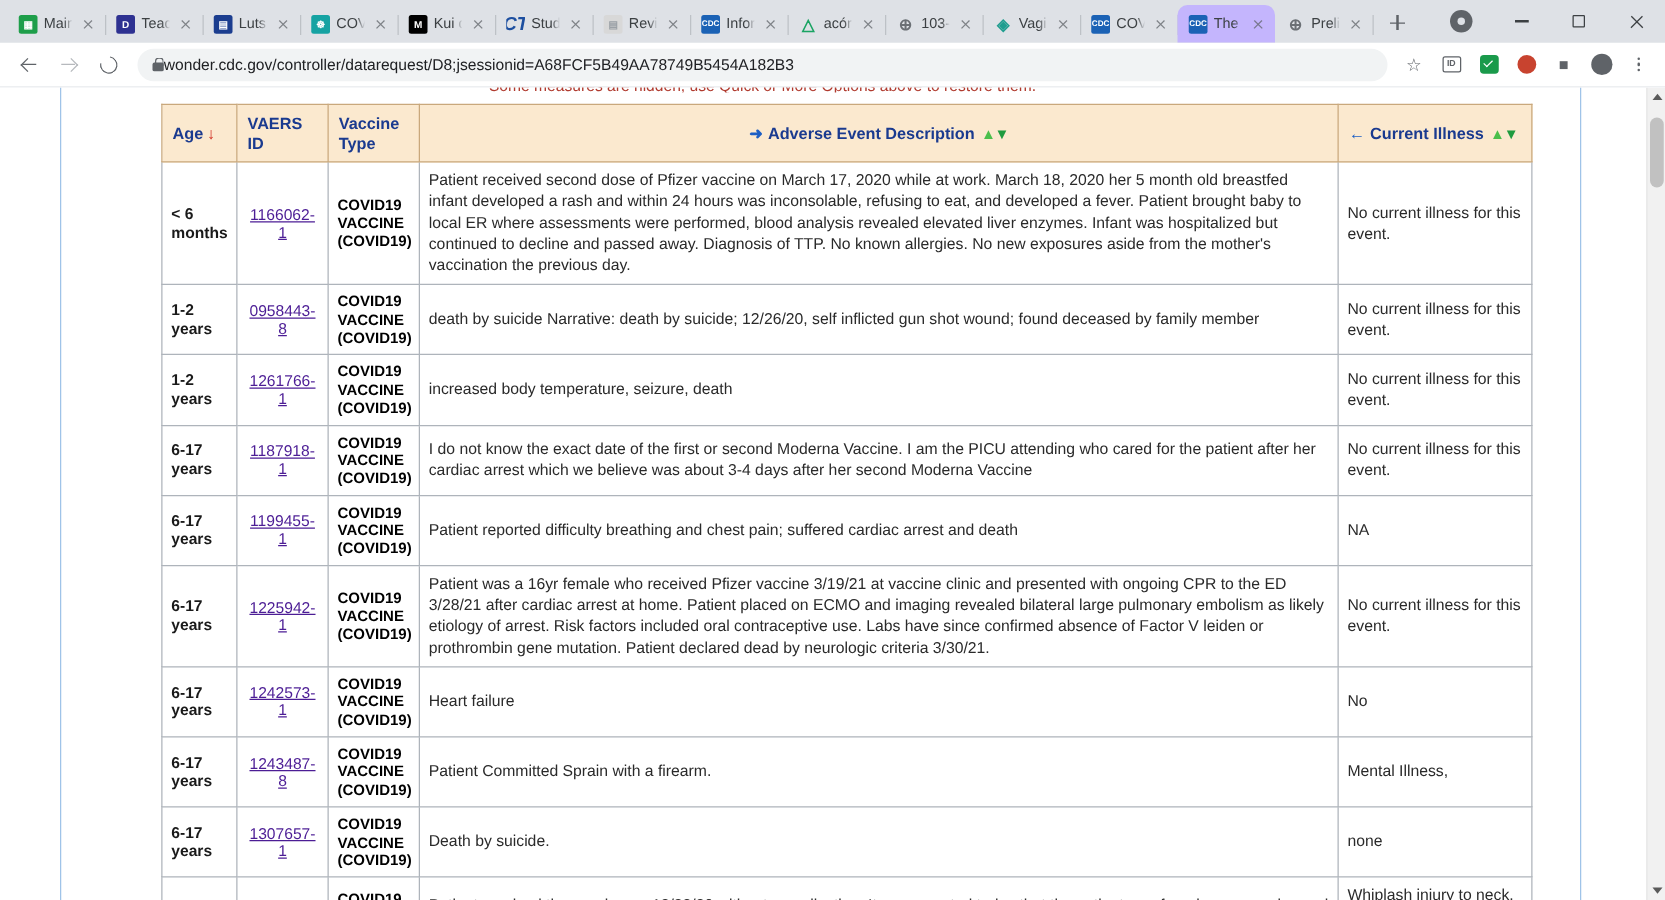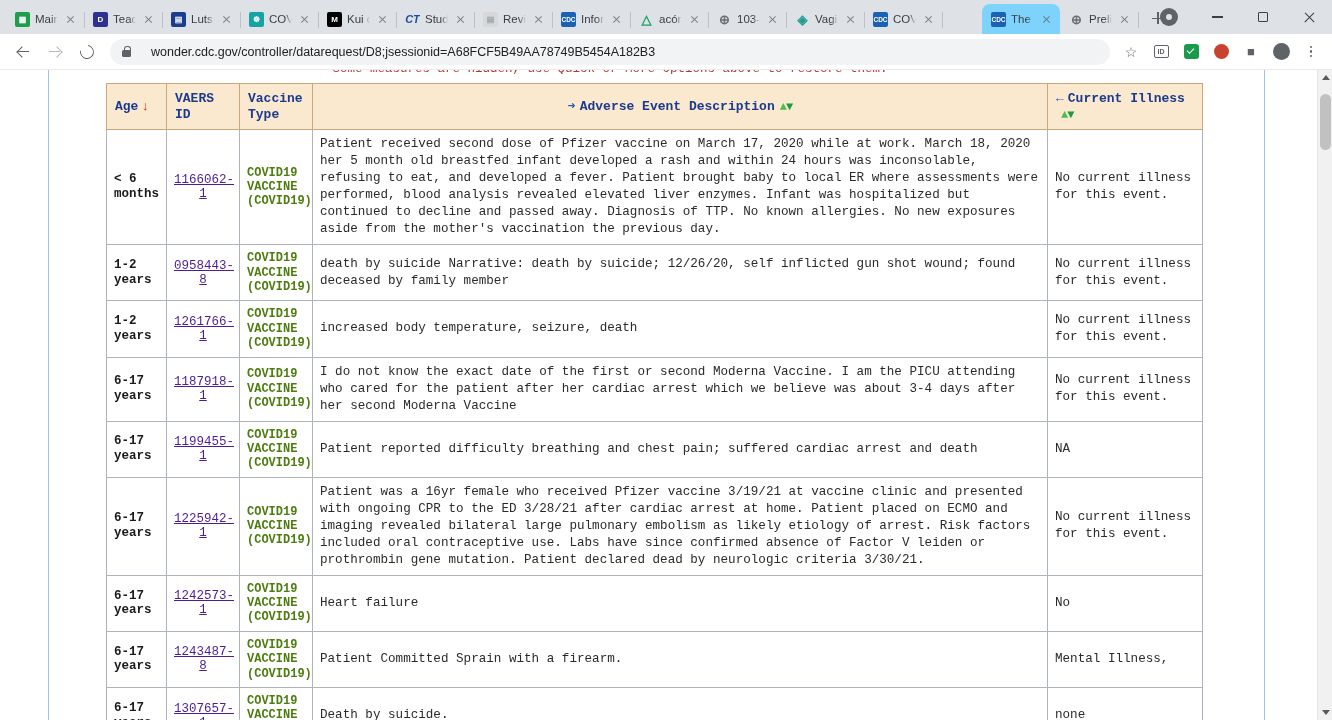--- a/index.html
+++ b/index.html
@@ -20,21 +20,21 @@
   .tab {
     height: 30px; width: 78px; display:flex; align-items:center;
     padding: 0 6px 0 9px; gap:5px; position:relative;
     border-radius: 8px 8px 0 0; font-size: 11.5px; color:#3c4043;
     cursor: default; flex: none;
   }
   .tab.inactive { background: transparent; }
   .tab.inactive:after {
     content:""; position:absolute; right:-1px; top:8px; height:16px; width:1px; background:#bdc1c6;
   }
-  .tab.active { background:#7dd3fc;margin-left:40px; }
+  .tab.active { background:#c4b5fd; }
   .tab.active:after { display:none; }
   .tab-fav {
     width:15px; height:15px; flex:none; border-radius:2px;
     display:flex; align-items:center; justify-content:center;
     font-size:8px; font-weight:bold; color:#fff; overflow:hidden;
   }
   .tab-title {
     flex:1; white-space:nowrap; overflow:hidden;
     font-size:11.5px; color:#3c4043; line-height:30px;
     -webkit-mask-image: linear-gradient(to right, #000 70%, transparent 100%);
@@ -88,21 +88,21 @@
     content:""; position:absolute; left:5px; top:3.5px; width:7px; height:7px;
     border-right:1.5px solid #b6b9bd; border-top:1.5px solid #b6b9bd; transform:rotate(45deg);
   }
   .arrow-r:after { content:""; position:absolute; left:1px; top:6.3px; width:11px; height:1.5px; background:#b6b9bd; }
   .reload {
     width:14px; height:14px; border:1.6px solid #5f6368; border-radius:50%;
     border-top-color:transparent; transform:rotate(-35deg); position:relative;
   }
   .omnibox {
     flex:1; height:26px; background:#f1f3f4; border-radius:13px; margin-left:6px;
-    display:flex; align-items:center; padding:0 12px; gap:20px; min-width:0;
+    display:flex; align-items:center; padding:0 12px; gap:0; min-width:0;
   }
   .lock {
     width:9px; height:11px; position:relative; flex:none;
   }
   .lock:before {
     content:""; position:absolute; left:0; bottom:0; width:9px; height:7px;
     background:#5f6368; border-radius:1.5px;
   }
   .lock:after {
     content:""; position:absolute; left:2px; top:0; width:5px; height:6px;
@@ -125,21 +125,21 @@
   .dots { width:16px; height:16px; display:flex; flex-direction:column; align-items:center; justify-content:center; gap:2px; }
   .dots i { width:2.6px; height:2.6px; border-radius:50%; background:#5f6368; display:block; }
 
   
   .viewport {
     flex:1; background:#fff; position:relative; overflow:hidden;
     display:flex;
   }
   .page-scroll {
     flex:1; position:relative; overflow:hidden;
-    padding-left: 55px; padding-right: 60px; font-family: Liberation Mono, monospace;
+    padding-left: 78px; padding-right: 60px;
   }
 
   .hidden-note {
     position:absolute; left:330px; top:-8px; width:560px;
     font-size:12.5px; color:#b03a2e; text-align:center;
     white-space:nowrap; overflow:hidden; height:12px;
   }
 
   .side-rule-left { position:absolute; left:48px; top:0; bottom:0; width:1px; background:#9fc3e8; }
   .side-rule-right { position:absolute; right:52px; top:0; bottom:0; width:1px; background:#9fc3e8; }
@@ -176,21 +176,21 @@
 
   col.w-age { width: 60px; }
   col.w-id  { width: 73px; }
   col.w-vax { width: 73px; }
   col.w-aed { width: 735px; }
   col.w-ill { width: 155px; }
 
   td.age { font-weight:bold; font-size:12.5px; line-height:1.18; color:#1a1a1a; }
   td.vid { text-align:center; }
   td.vid a { color:#4c1d95; text-decoration:underline; font-size:12.5px; }
-  td.vax { font-weight:bold; font-size:12px; line-height:1.2; color:#4d7c0f; white-space:pre-line; }
+  td.vax { font-weight:bold; font-size:12px; line-height:1.2; color:#000000; white-space:pre-line; }
   td.aed { line-height:1.35; color:#2a2a2a; font-size:12.6px; }
   td.ill { line-height:1.33; color:#2a2a2a; font-size:12.6px; padding-left:10px; }
 
   .sort-red { color:#cf2b1f; font-size:13px; margin-left:3px; }
   .arr-blue { color:#1d5fc4; font-size:13px; margin-right:4px; }
   .sortpair { display:inline-block; margin-left:5px; letter-spacing:-1px; }
   .sortpair .up { color:#4bbf4b; font-size:12px; }
   .sortpair .dn { color:#1f9b3f; font-size:12px; }
 
   
@@ -236,21 +236,21 @@
           <span class="tab-fav" style="background: rgb(22, 163, 163);">☸</span>
           <span class="tab-title">COVI</span>
           <span class="tab-close"></span>
         </div>
         <div class="tab inactive">
           <span class="tab-fav" style="background: rgb(0, 0, 0);">M</span>
           <span class="tab-title">Kui c</span>
           <span class="tab-close"></span>
         </div>
         <div class="tab inactive">
-          <span class="tab-fav" style="background: transparent; color: rgb(29, 79, 160); font-style: italic; font-size: 11px;">CT</span>
+          <span class="tab-fav" style="background: transparent; color: rgb(29, 79, 160); font-style: italic; font-size: 15px;">CT</span>
           <span class="tab-title">Stud</span>
           <span class="tab-close"></span>
         </div>
         <div class="tab inactive">
           <span class="tab-fav" style="background: rgb(216, 216, 216); color: rgb(154, 160, 166);">▤</span>
           <span class="tab-title">Revie</span>
           <span class="tab-close"></span>
         </div>
         <div class="tab inactive">
           <span class="tab-fav" style="background: rgb(27, 98, 181); font-size: 6.5px;">CDC</span>

